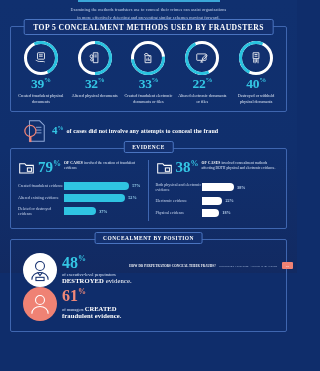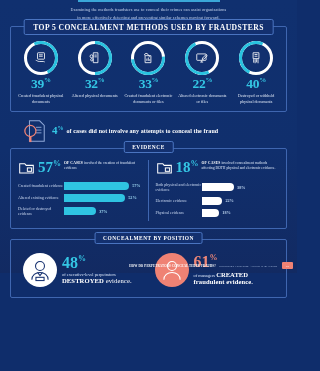--- a/index.html
+++ b/index.html
@@ -123,21 +123,21 @@
   .bar {
     height: 8px; border-radius: 0 4px 4px 0;
     background: #2fc4e2;
   }
   .bar.white { background: #ffffff; }
   .bar-val { color: #9fd9f3; font-size: 4.2px; font-weight: bold; margin-left: 3px; }
   .bar.white + .bar-val { color: #bcd3ee; }
 
   
   #position.frame { padding: 13px 6px 10px 6px; }
-  .pos-cols { display: flex; }
+  .pos-cols { display: flex; flex-direction: column; }
   .pos { width: 50%; display: flex; align-items: center; padding-left: 6px; }
   .avatar {
     width: 34px; height: 34px; border-radius: 50%;
     flex: none; margin-right: 5px;
     display: flex; align-items: center; justify-content: center;
   }
   .avatar.exec { background: #ffffff; }
   .avatar.mgr { background: #ef8274; }
   .avatar svg { width: 26px; height: 26px; }
   .pos .num { font-size: 16px; font-weight: bold; line-height: 1; }
@@ -294,21 +294,21 @@
       <div class="frame-title sm">EVIDENCE</div>
 
       <div class="ev-cols">
 
         <div class="ev-col left">
           <div class="ev-head">
             <svg class="folder" viewBox="0 0 20 17" fill="none" stroke="#ffffff" stroke-width="1.2">
               <path d="M2 4h6l1.6 2H18v9H2z"></path>
               <rect x="11" y="9" width="5" height="4"></rect>
             </svg>
-            <div class="num"><span>57</span><span class="sign">%</span></div>
+            <div class="num"><span>79</span><span class="sign">%</span></div>
             <div class="desc">
               <b>OF CASES</b><span> involved the creation of fraudulent evidence</span>
             </div>
           </div>
 
           <div class="bars">
             <div class="bar-row">
               <div class="bar-label">Created fraudulent evidence</div>
               <div class="bar-track">
                 <div class="bar" style="width:88%"></div>
@@ -331,21 +331,21 @@
             </div>
           </div>
         </div>
 
         <div class="ev-col">
           <div class="ev-head">
             <svg class="folder" viewBox="0 0 20 17" fill="none" stroke="#ffffff" stroke-width="1.2">
               <path d="M2 4h6l1.6 2H18v9H2z"></path>
               <rect x="11" y="9" width="5" height="4"></rect>
             </svg>
-            <div class="num"><span>18</span><span class="sign">%</span></div>
+            <div class="num"><span>38</span><span class="sign">%</span></div>
             <div class="desc">
               <b>OF CASES</b><span> involved concealment methods affecting BOTH physical and electronic evidence.</span>
             </div>
           </div>
 
           <div class="bars">
             <div class="bar-row">
               <div class="bar-label">Both physical and electronic evidence</div>
               <div class="bar-track">
                 <div class="bar white" style="width:42%"></div>

